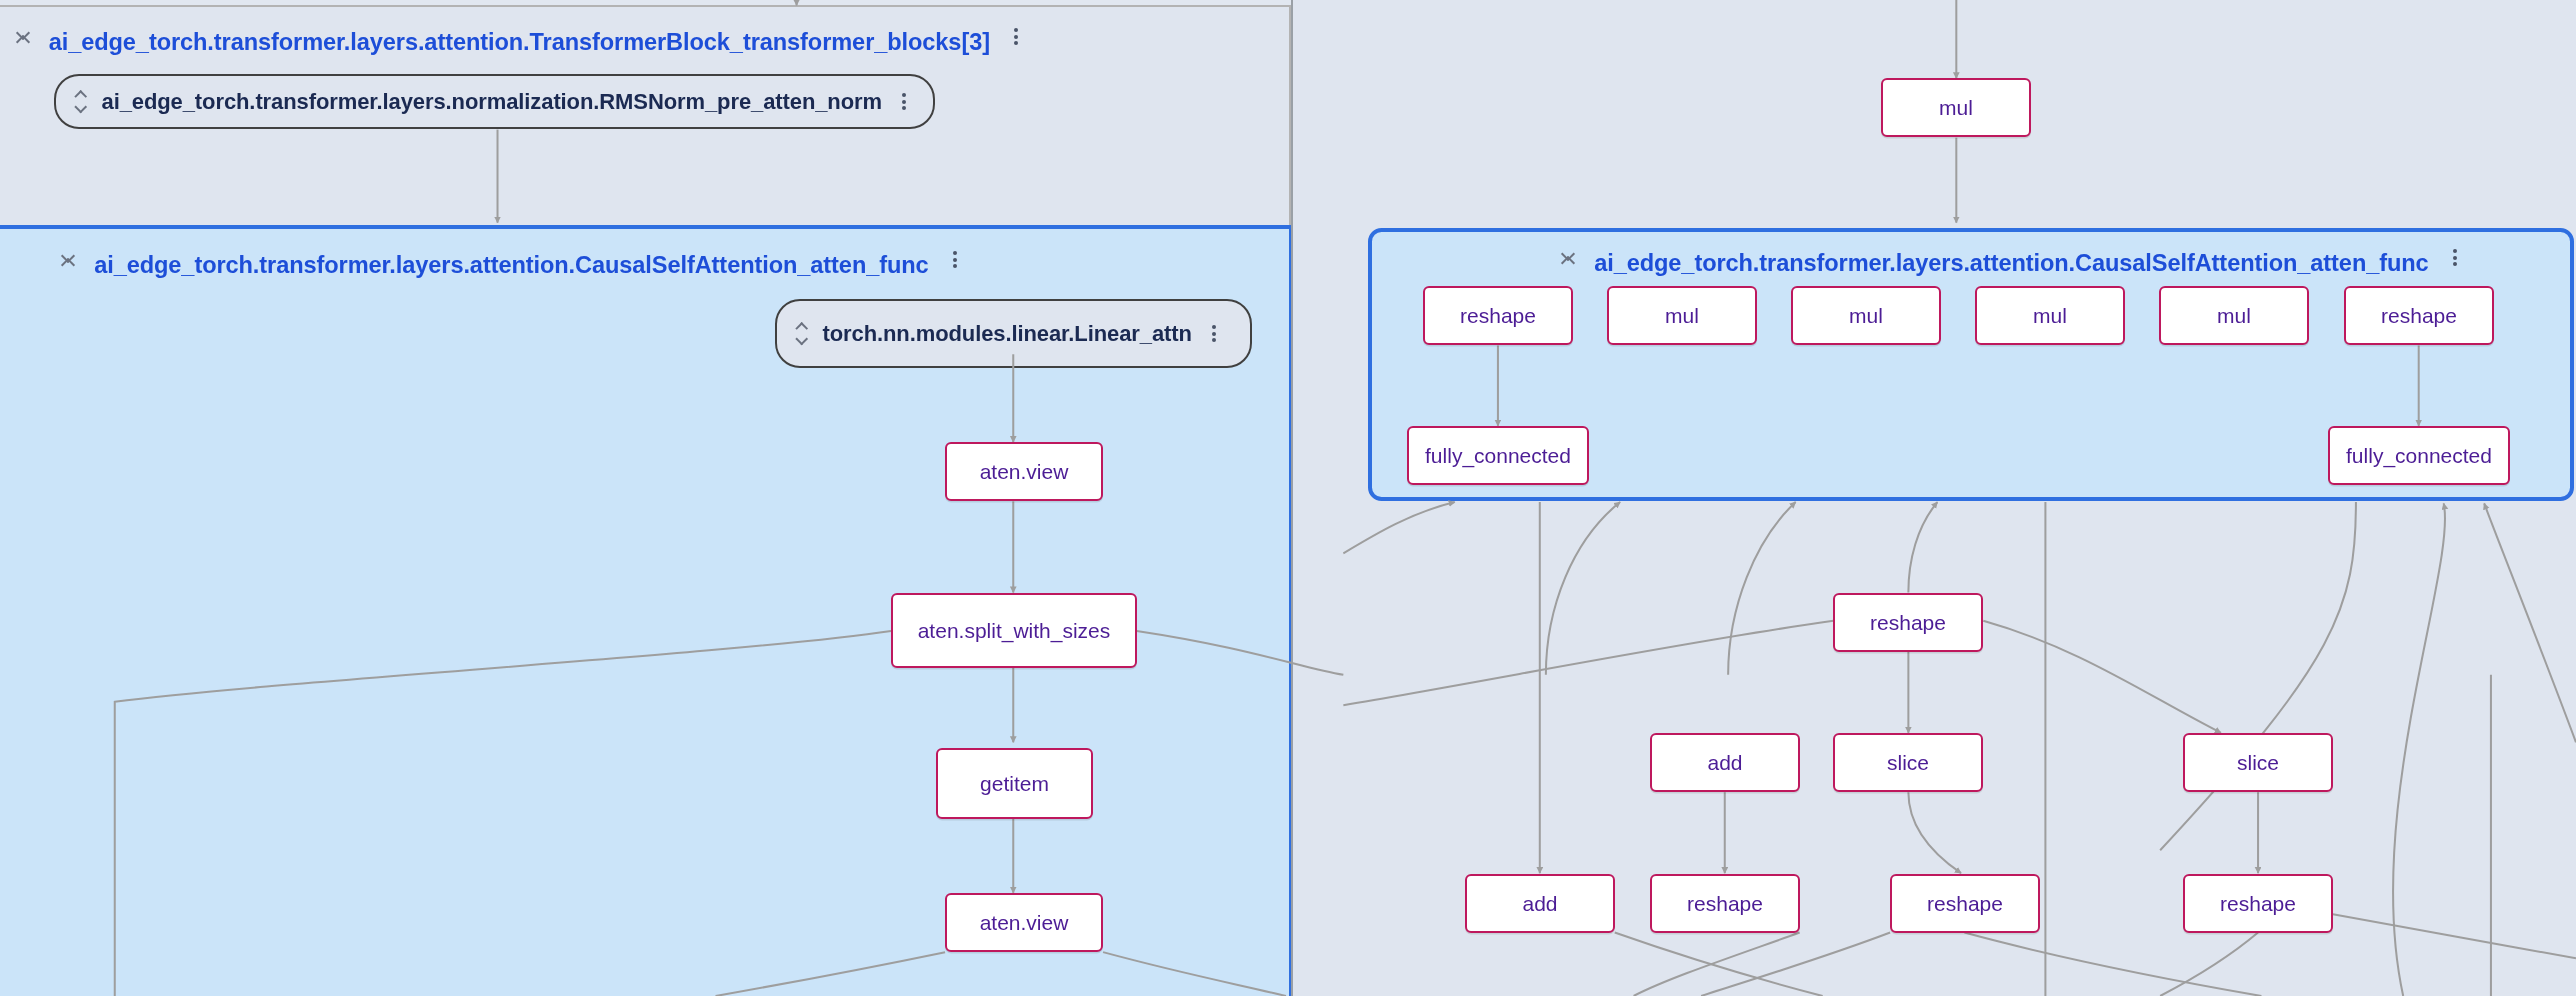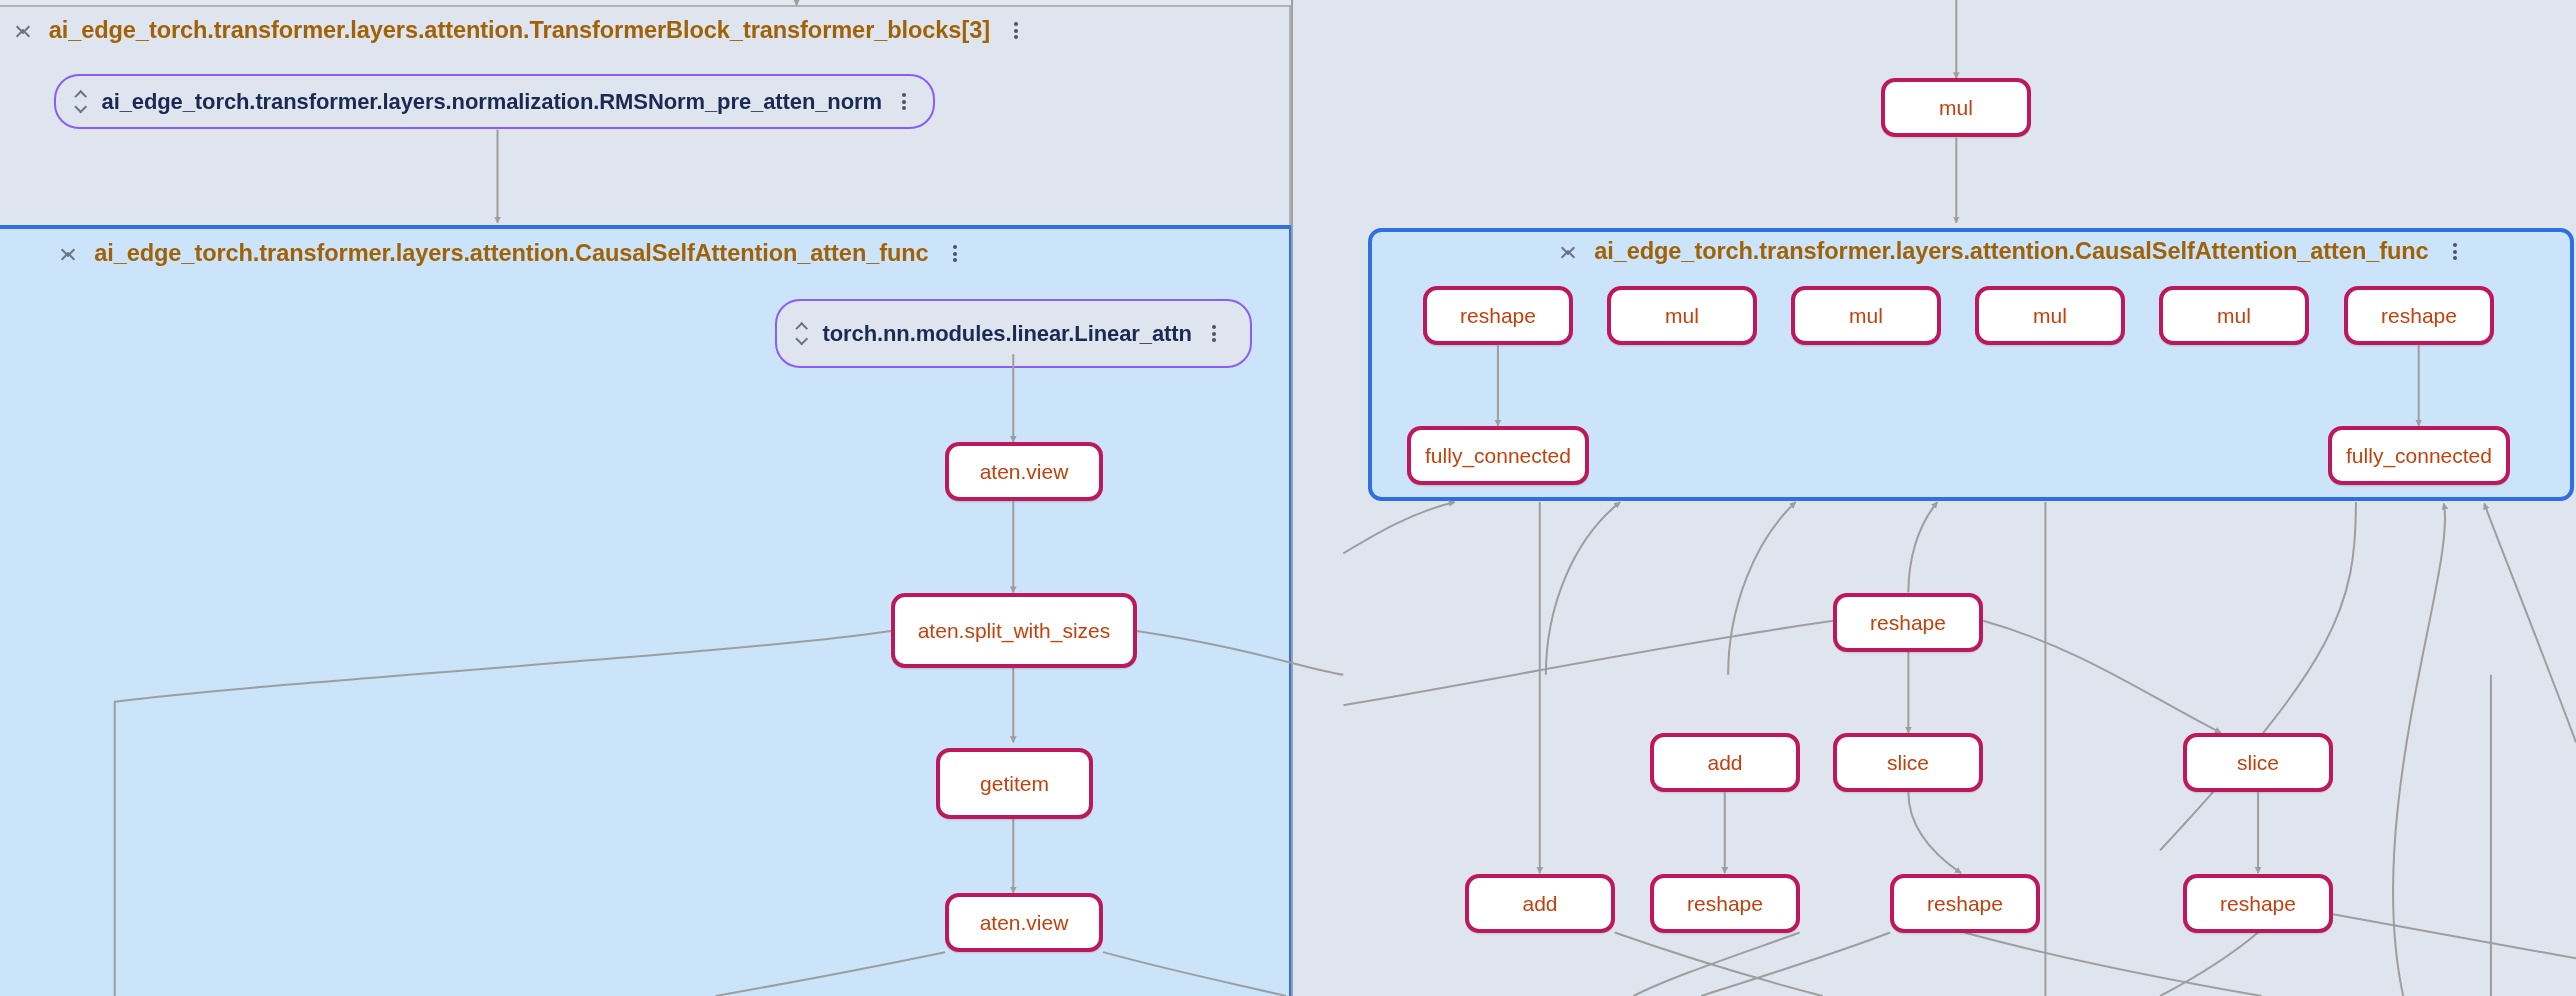--- a/index.html
+++ b/index.html
@@ -48,22 +48,23 @@
   
   .grp-head{
     position:absolute;
     display:flex;align-items:center;
     gap:17.6px;
     white-space:nowrap;
   }
   .grp-title{
     font-size:23.6px;
     font-weight:700;
-    color:#a16207;
+    color:#1d4ed8;
     letter-spacing:-0.1px;
+    margin-top:12px;
   }
   .kebab{
     display:inline-flex;flex-direction:column;justify-content:space-between;
     height:17.6px;width:5.4px;padding:0 6.8px;
   }
   .kebab i{display:block;width:4px;height:4px;border-radius:50%;background:#4a5468;}
 
   .collapse-ico{
     display:inline-flex;flex-direction:column;align-items:center;justify-content:center;
     width:17.6px;height:26px;
@@ -78,21 +79,21 @@
   }
   .collapse-ico .chev.up::before{
     transform:rotate(135deg);top:-1.4px;
   }
   .collapse-ico .chev.down{margin-bottom:3.4px;}
 
   
   .pill{
     position:absolute;
     background:#dfe5ef;
-    border:2px solid #8b5cf6;
+    border:2px solid #404040;
     border-radius:25px;
     display:flex;align-items:center;
     gap:13.5px;
     padding:0 16px;
     box-sizing:border-box;
     white-space:nowrap;
   }
   .pill .pill-label{
     font-size:22px;font-weight:700;color:#1b2a52;letter-spacing:-0.1px;
   }
@@ -109,26 +110,26 @@
   .expand-ico .chv.dn::before{
     border-left:2.4px solid #6b7280;border-top:2.4px solid #6b7280;
     transform:rotate(225deg);top:-2px;
   }
   .expand-ico .chv.dn{margin-top:4.7px;}
 
   
   .opnode{
     position:absolute;
     background:#ffffff;
-    border:4px solid #be185d;
-    border-radius:14px;
+    border:2px solid #be185d;
+    border-radius:6px;
     display:flex;align-items:center;justify-content:center;
     box-sizing:border-box;
     font-size:21px;
-    color:#c2410c;
+    color:#4c1d95;
     white-space:nowrap;
     box-shadow:0 1.4px 0 rgba(0,0,0,0.10);
   }
 </style>
 </head>
 <body>
 
 <div id="stage">
 
   <div class="group right-bg" style="left:1291px;top:0;width:1285px;height:996px;"></div>

